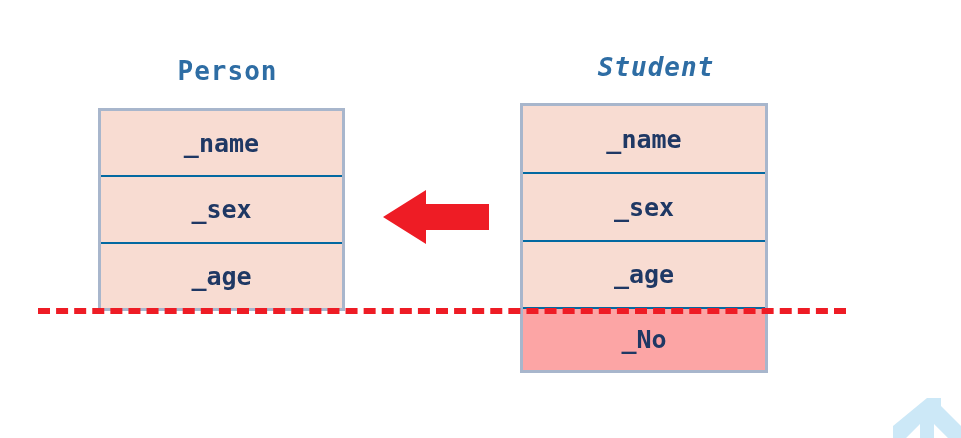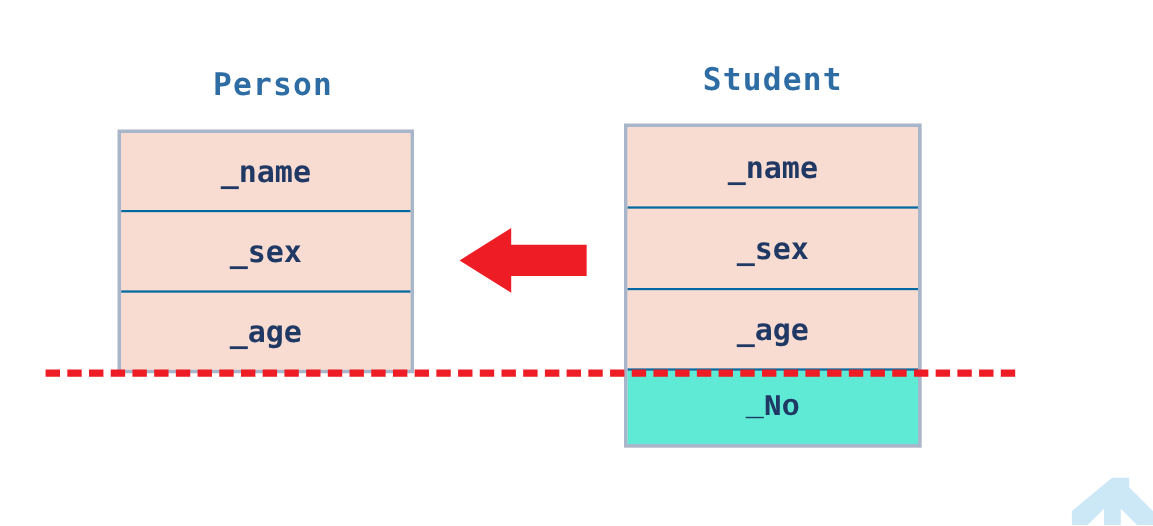--- a/index.html
+++ b/index.html
@@ -47,22 +47,21 @@
     font-weight: bold;
     font-size: 25px;
     letter-spacing: 0px;
     border-bottom: 2px solid #0369a1;
     background: #f8dcd2;
   }
   .field-row:last-child {
     border-bottom: none;
   }
   .field-row.highlight {
-    background: #5eead4;
-    font-family: Liberation Mono, monospace;
+    background: #fca5a5;
   }
 
   
   #dashed-line {
     position: absolute;
     height: 0;
     border-top: 6px dashed #ee1c25;
     z-index: 6;
   }
 
@@ -84,21 +83,21 @@
 <div id="canvas">
 
   <div class="class-title" style="left:104px; top:56px; width:247px;">Person</div>
 
   <div class="class-box" style="left:98px; top:108px; width:247px; height:203px;">
     <div class="field-row" style="height:66px;">_name</div>
     <div class="field-row" style="height:67px;">_sex</div>
     <div class="field-row" style="height:64px;">_age</div>
   </div>
 
-  <div class="class-title" style="left:520px; top:52px; width:248px;">Student</div>
+  <div class="class-title" style="left:532px; top:52px; width:248px;font-style:italic;">Student</div>
 
   <div class="class-box" style="left:520px; top:103px; width:248px; height:270px;">
     <div class="field-row" style="height:68px;">_name</div>
     <div class="field-row" style="height:68px;">_sex</div>
     <div class="field-row" style="height:67px;">_age</div>
     <div class="field-row highlight" style="height:61px;">_No</div>
   </div>
 
   <div id="dashed-line" style="left:38px; top:308px; width:808px;"></div>
 

